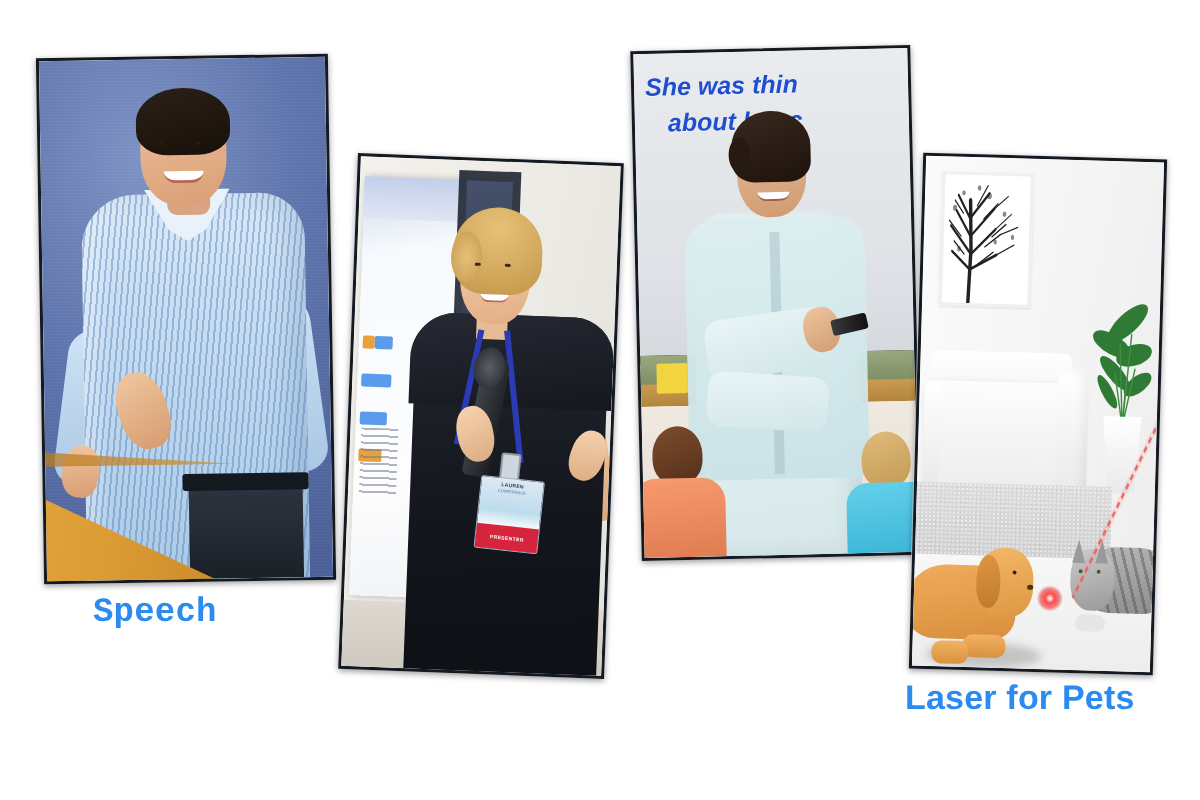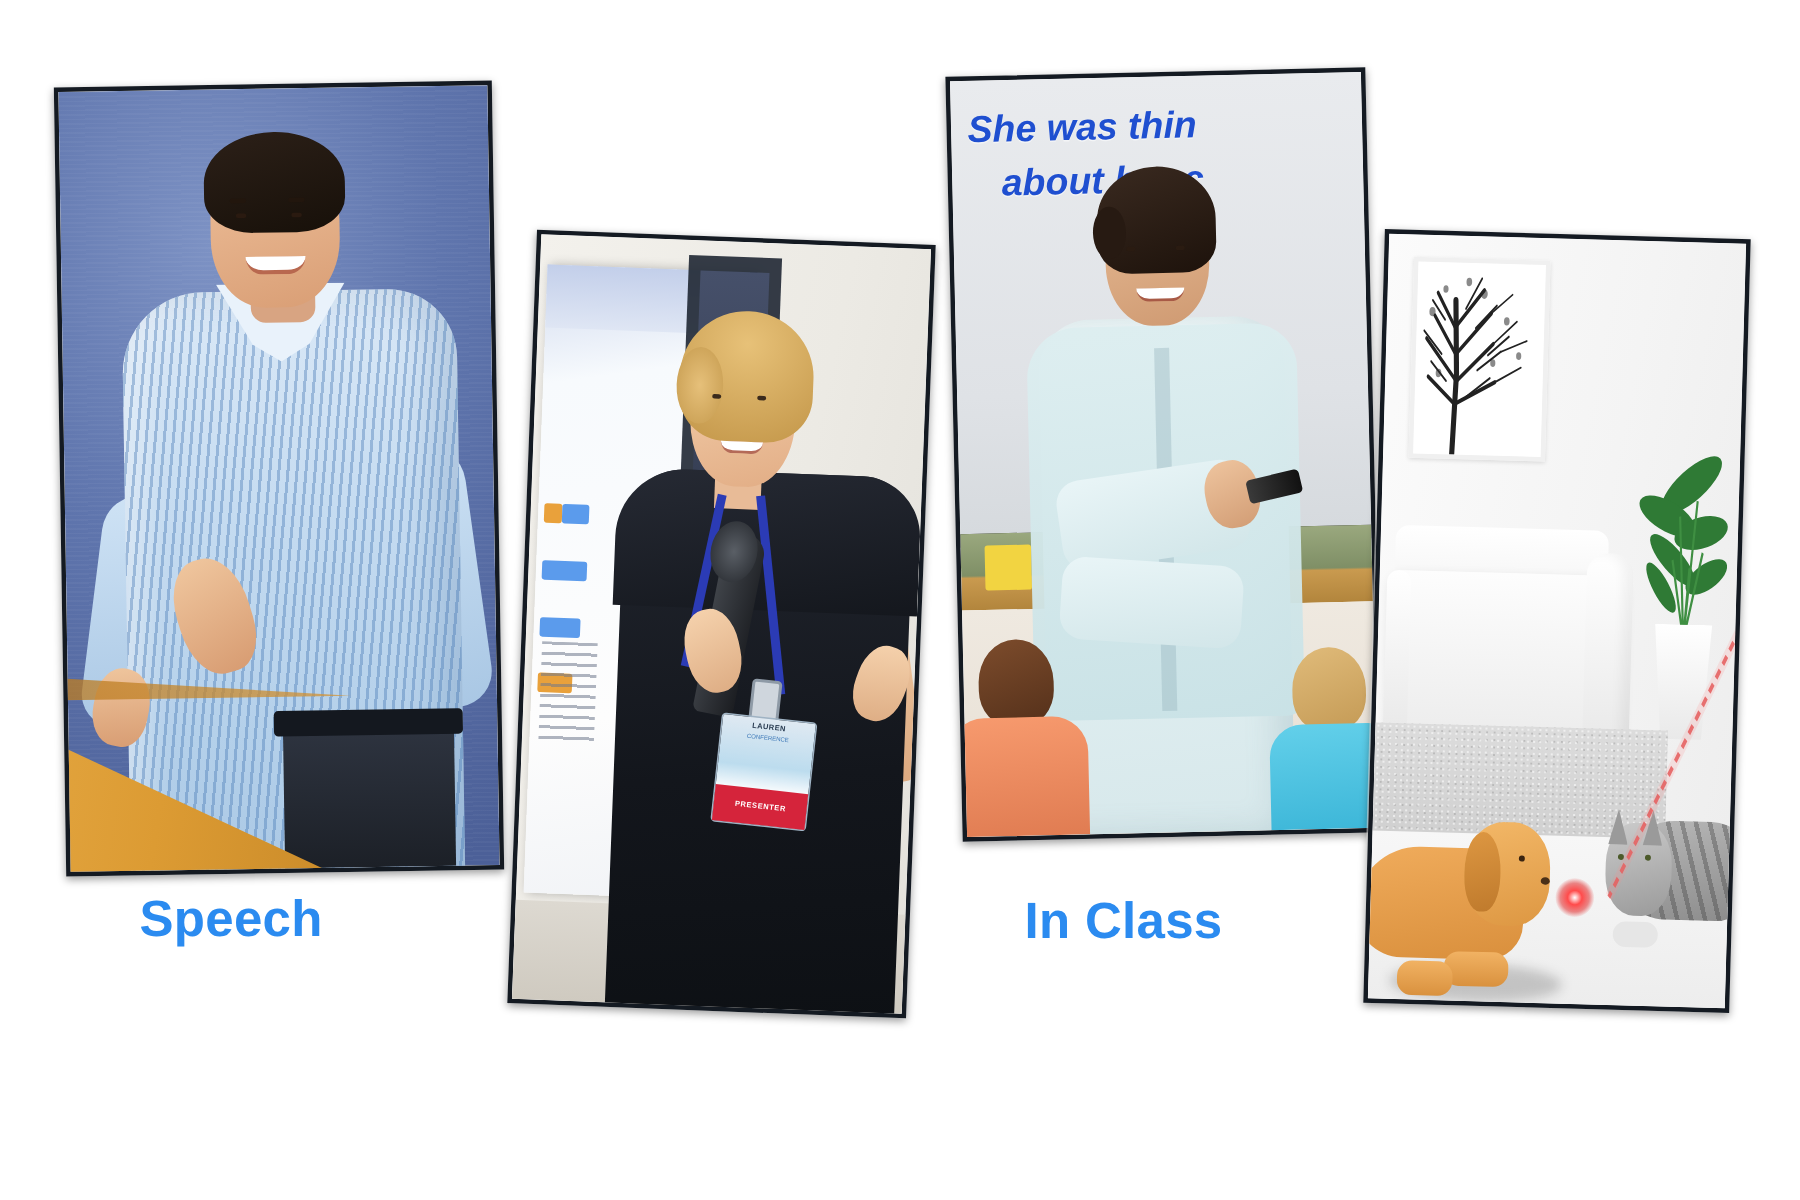--- a/index.html
+++ b/index.html
@@ -275,21 +275,21 @@
       <div class="p1-brow r"></div>
       <div class="p1-eye l"></div>
       <div class="p1-eye r"></div>
       <div class="p1-smile"></div>
       <div class="p1-hand a"></div>
       <div class="p1-hand b"></div>
       <div class="p1-podium-edge"></div>
       <div class="p1-podium"></div>
     </div>
   </div>
-  <div class="caption" style="left: 93px; top: 594px; font-size: 34px; color: rgb(43, 139, 240);">Speech</div>
+  <div class="caption" style="left: 93px; top: 594px; font-size: 34px; color: rgb(43, 139, 240); font-family: Liberation Mono, monospace;">Speech</div>
 
   <div class="card" id="card-meeting">
     <div class="photo">
       <div class="p2-wall"></div>
       <div class="p2-screen">
         <div class="p2-screen-head"></div>
         <div class="bar" style="left:3%;top:38%;width:9%;background:#e9a13b;"></div>
         <div class="bar" style="left:12%;top:38%;width:13%;background:#5b9bec;"></div>
         <div class="bar" style="left:3%;top:47%;width:22%;background:#5b9bec;"></div>
         <div class="bar" style="left:3%;top:56%;width:20%;background:#5b9bec;"></div>
@@ -354,21 +354,20 @@
       <div class="p3-kid a">
         <div class="kh"></div>
         <div class="kb"></div>
       </div>
       <div class="p3-kid b">
         <div class="kh"></div>
         <div class="kb"></div>
       </div>
     </div>
   </div>
-  <div class="caption" style="left: 683px; top: 595px; font-size: 34px; color: rgb(43, 139, 240);">In Class</div>
 
   <div class="card" id="card-pets">
     <div class="photo">
       <div class="p4-wall"></div>
 
       <div class="p4-frame">
         <div class="p4-tree">
           <svg viewBox="0 0 100 100" preserveAspectRatio="none">
             <g stroke="#222" fill="none" stroke-linecap="round">
               <path d="M30 100 L32 58 L30 20" stroke-width="4"></path>
@@ -438,14 +437,15 @@
 
       <div class="p4-beam">
         <svg viewBox="0 0 100 100" preserveAspectRatio="none">
           <line x1="99" y1="1" x2="36" y2="86" stroke="#e05a5a" stroke-width="1.6" stroke-dasharray="3 2.2" opacity=".9"></line>
           <line x1="99" y1="1" x2="36" y2="86" stroke="#ff8a8a" stroke-width="3.6" opacity=".18"></line>
         </svg>
       </div>
       <div class="p4-dot"></div>
     </div>
   </div>
+  <div class="caption" style="left: 905px; top: 679px; font-size: 34px; color: rgb(43, 139, 240);">Laser for Pets</div>
 
 </div>
 
 </body></html>

